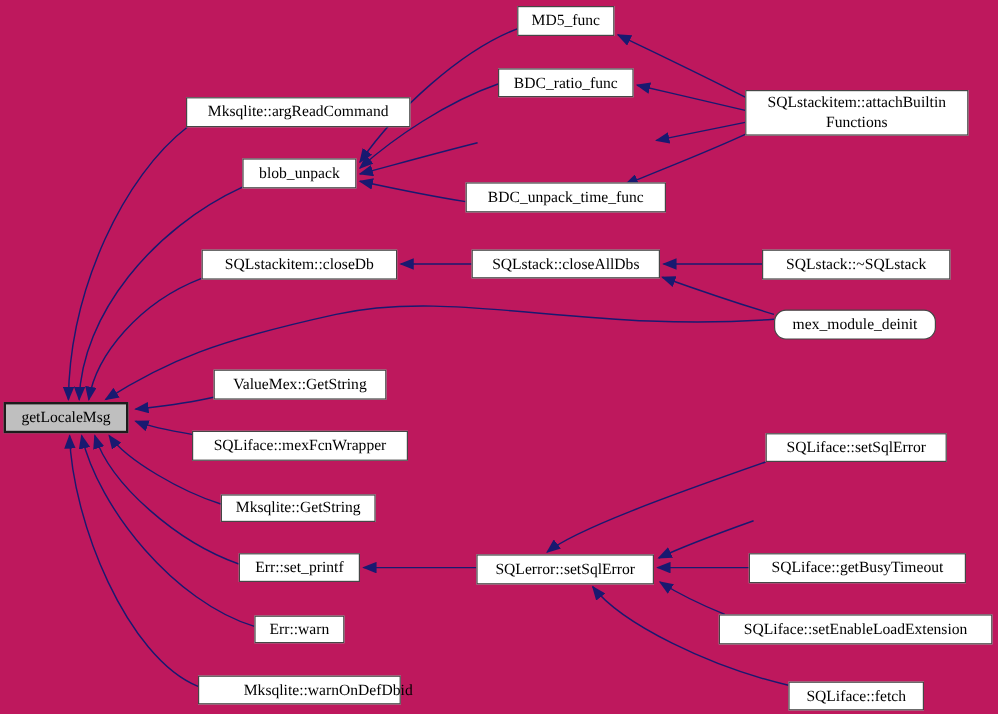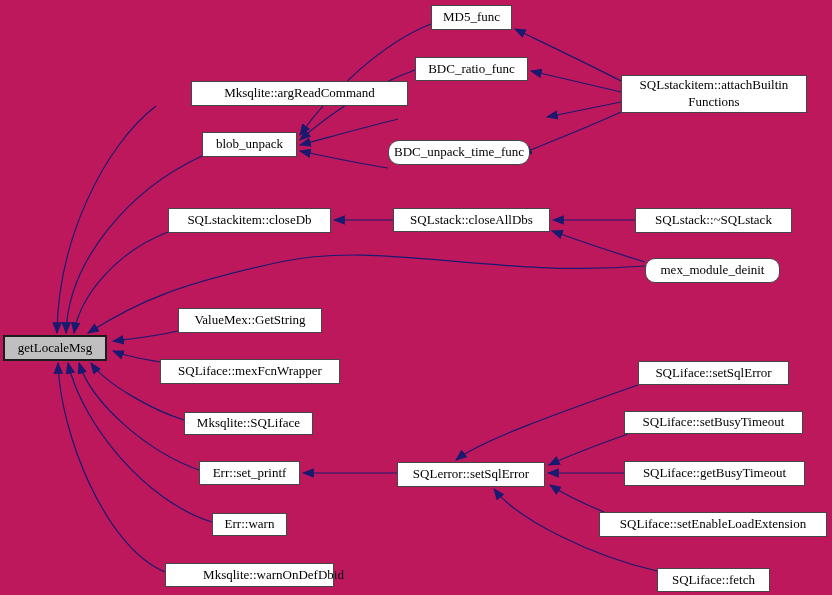--- a/index.html
+++ b/index.html
@@ -54,36 +54,35 @@
     <path class="edge" marker-end="url(#arrow)" d="M397,473 L303,473"></path>
     <path class="edge" marker-end="url(#arrow)" d="M638,385 C558,413 480,441 456,460"></path>
     <path class="edge" marker-end="url(#arrow)" d="M628,434 C600,444 570,455 549,465"></path>
     <path class="edge" marker-end="url(#arrow)" d="M624,473 L548,473"></path>
     <path class="edge" marker-end="url(#arrow)" d="M604,512 C582,503 564,494 550,485"></path>
     <path class="edge" marker-end="url(#arrow)" d="M657,571 C592,556 518,520 494,489"></path>
   </svg>
 
   <div class="node" style="left:431px; top:5px;   width:81px;  height:25px;">MD5_func</div>
   <div class="node" style="left:415px; top:57px;  width:113px; height:24px;">BDC_ratio_func</div>
-  <div class="node" style="left:388px; top:140px; width:142px; height:25px;border-radius:11px;">BDC_unpack_time_func</div>
+  <div class="node" style="left:388px; top:152px; width:167px; height:25px;">BDC_unpack_time_func</div>
   <div class="node" style="left:621px; top:75px;  width:186px; height:38px;">SQLstackitem::attachBuiltin
 Functions</div>
-  <div class="node" style="left:155px; top:81px;  width:217px; height:25px;margin-left:36px;">Mksqlite::argReadCommand</div>
+  <div class="node" style="left:155px; top:81px;  width:187px; height:25px;">Mksqlite::argReadCommand</div>
   <div class="node" style="left:202px; top:132px; width:95px;  height:25px;">blob_unpack</div>
   <div class="node" style="left:168px; top:208px; width:163px; height:25px;">SQLstackitem::closeDb</div>
   <div class="node" style="left:393px; top:208px; width:157px; height:24px;">SQLstack::closeAllDbs</div>
   <div class="node" style="left:635px; top:208px; width:157px; height:25px;">SQLstack::~SQLstack</div>
   <div class="node" style="left:645px; top:258px; width:135px; height:25px;border-radius:10px;">mex_module_deinit</div>
   <div class="node hl" style="left:3px; top:335px; width:104px; height:26px;">getLocaleMsg</div>
   <div class="node" style="left:178px; top:308px; width:144px; height:25px;">ValueMex::GetString</div>
   <div class="node" style="left:160px; top:359px; width:180px; height:25px;">SQLiface::mexFcnWrapper</div>
-  <div class="node" style="left:184px; top:412px; width:129px; height:23px;">Mksqlite::SQLiface</div>
+  <div class="node" style="left:184px; top:412px; width:129px; height:23px;">Mksqlite::GetString</div>
   <div class="node" style="left:199px; top:461px; width:101px; height:24px;">Err::set_printf</div>
   <div class="node" style="left:212px; top:513px; width:75px;  height:23px;">Err::warn</div>
   <div class="node" style="left:165px; top:563px; width:169px; height:24px;padding-left:48px;">Mksqlite::warnOnDefDbid</div>
   <div class="node" style="left:397px; top:462px; width:148px; height:25px;">SQLerror::setSqlError</div>
   <div class="node" style="left:638px; top:361px; width:151px; height:24px;">SQLiface::setSqlError</div>
-  <div class="node" style="left:624px; top:411px; width:179px; height:23px;">SQLiface::setBusyTimeout</div>
   <div class="node" style="left:624px; top:461px; width:181px; height:25px;">SQLiface::getBusyTimeout</div>
   <div class="node" style="left:599px; top:512px; width:228px; height:25px;">SQLiface::setEnableLoadExtension</div>
   <div class="node" style="left:657px; top:568px; width:113px; height:24px;">SQLiface::fetch</div>
 
 </div>
 
 </body></html>

